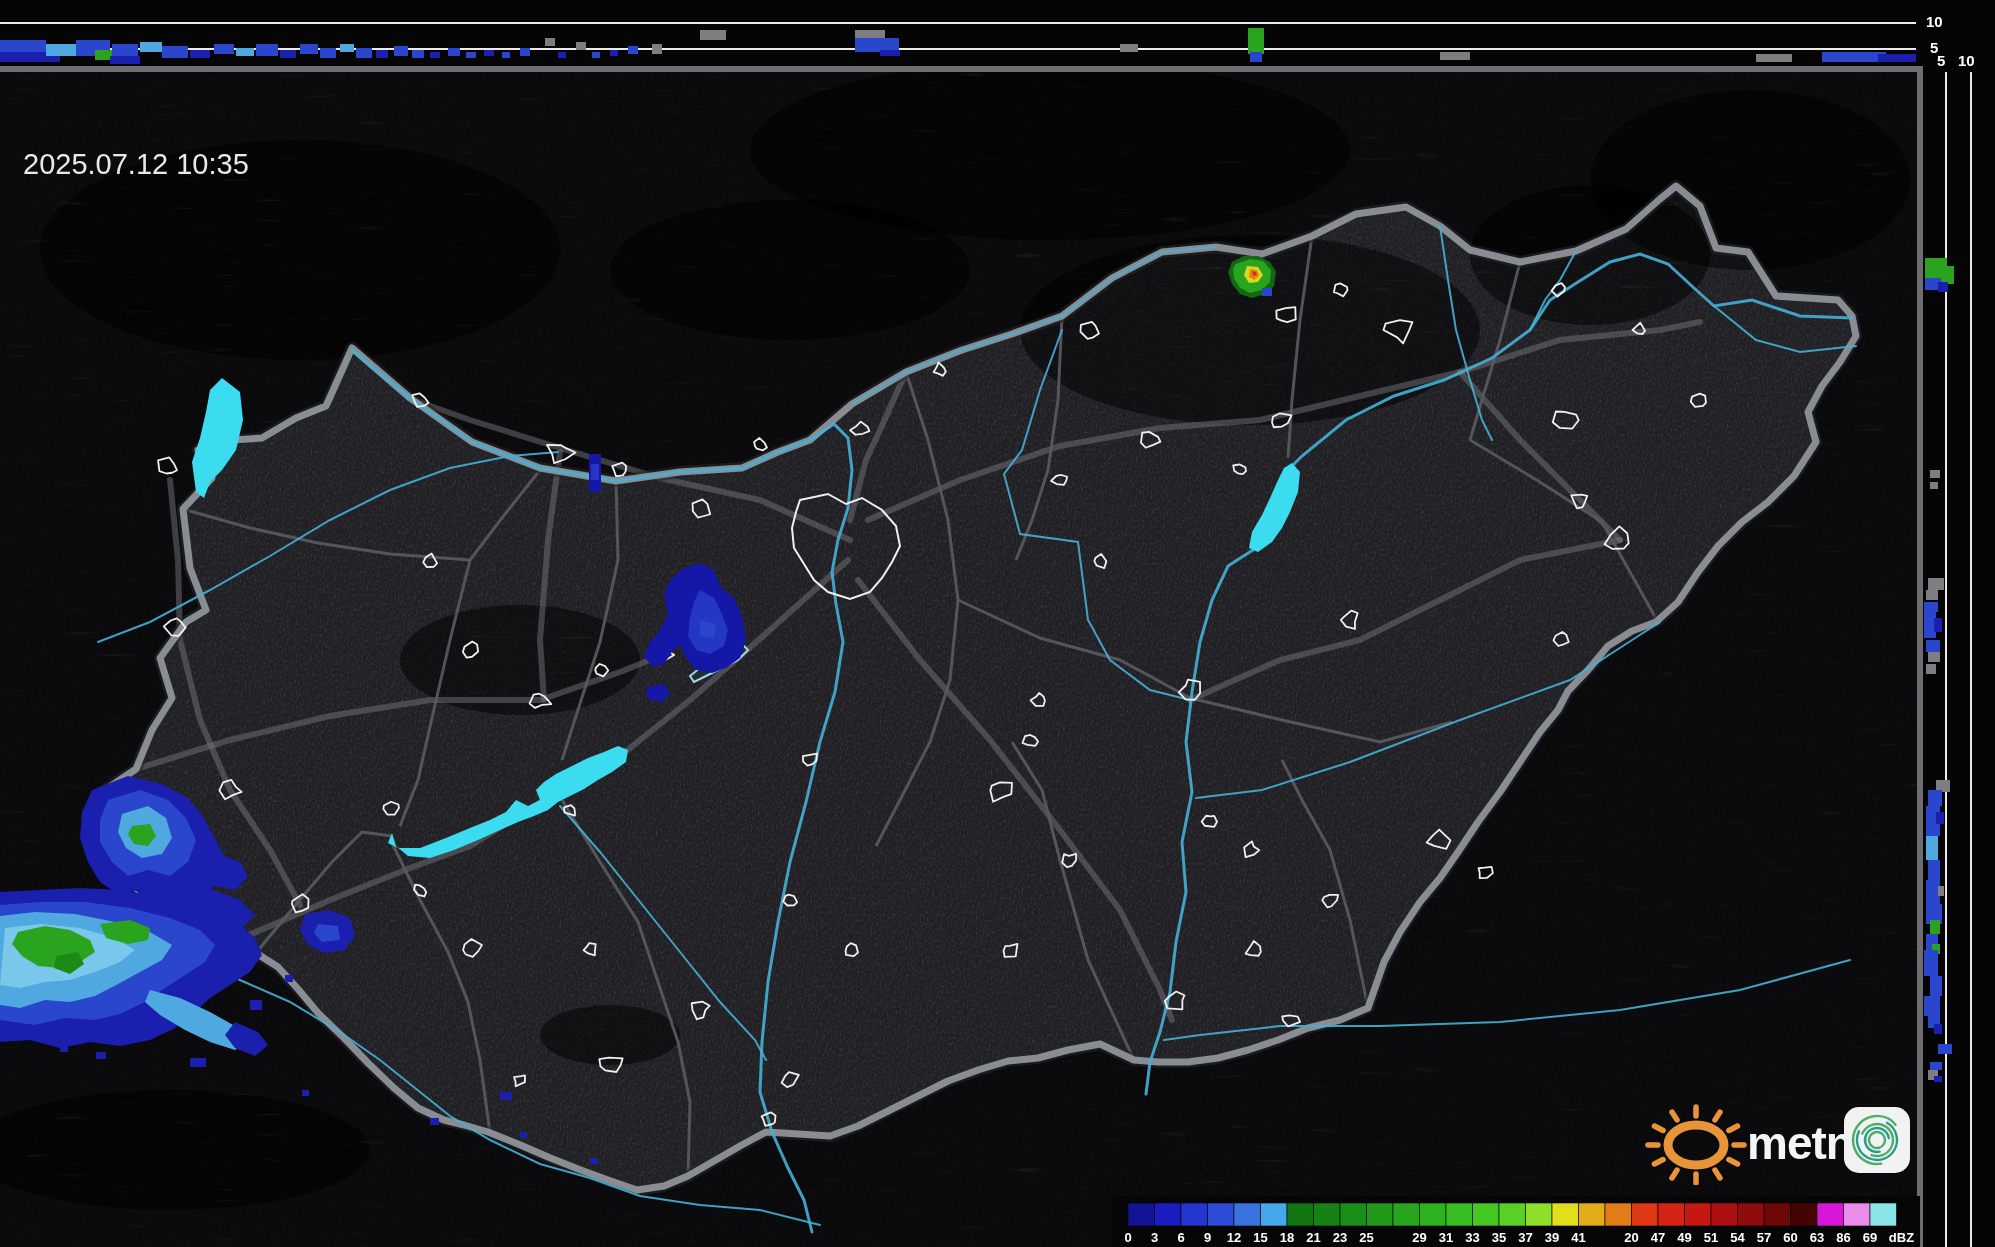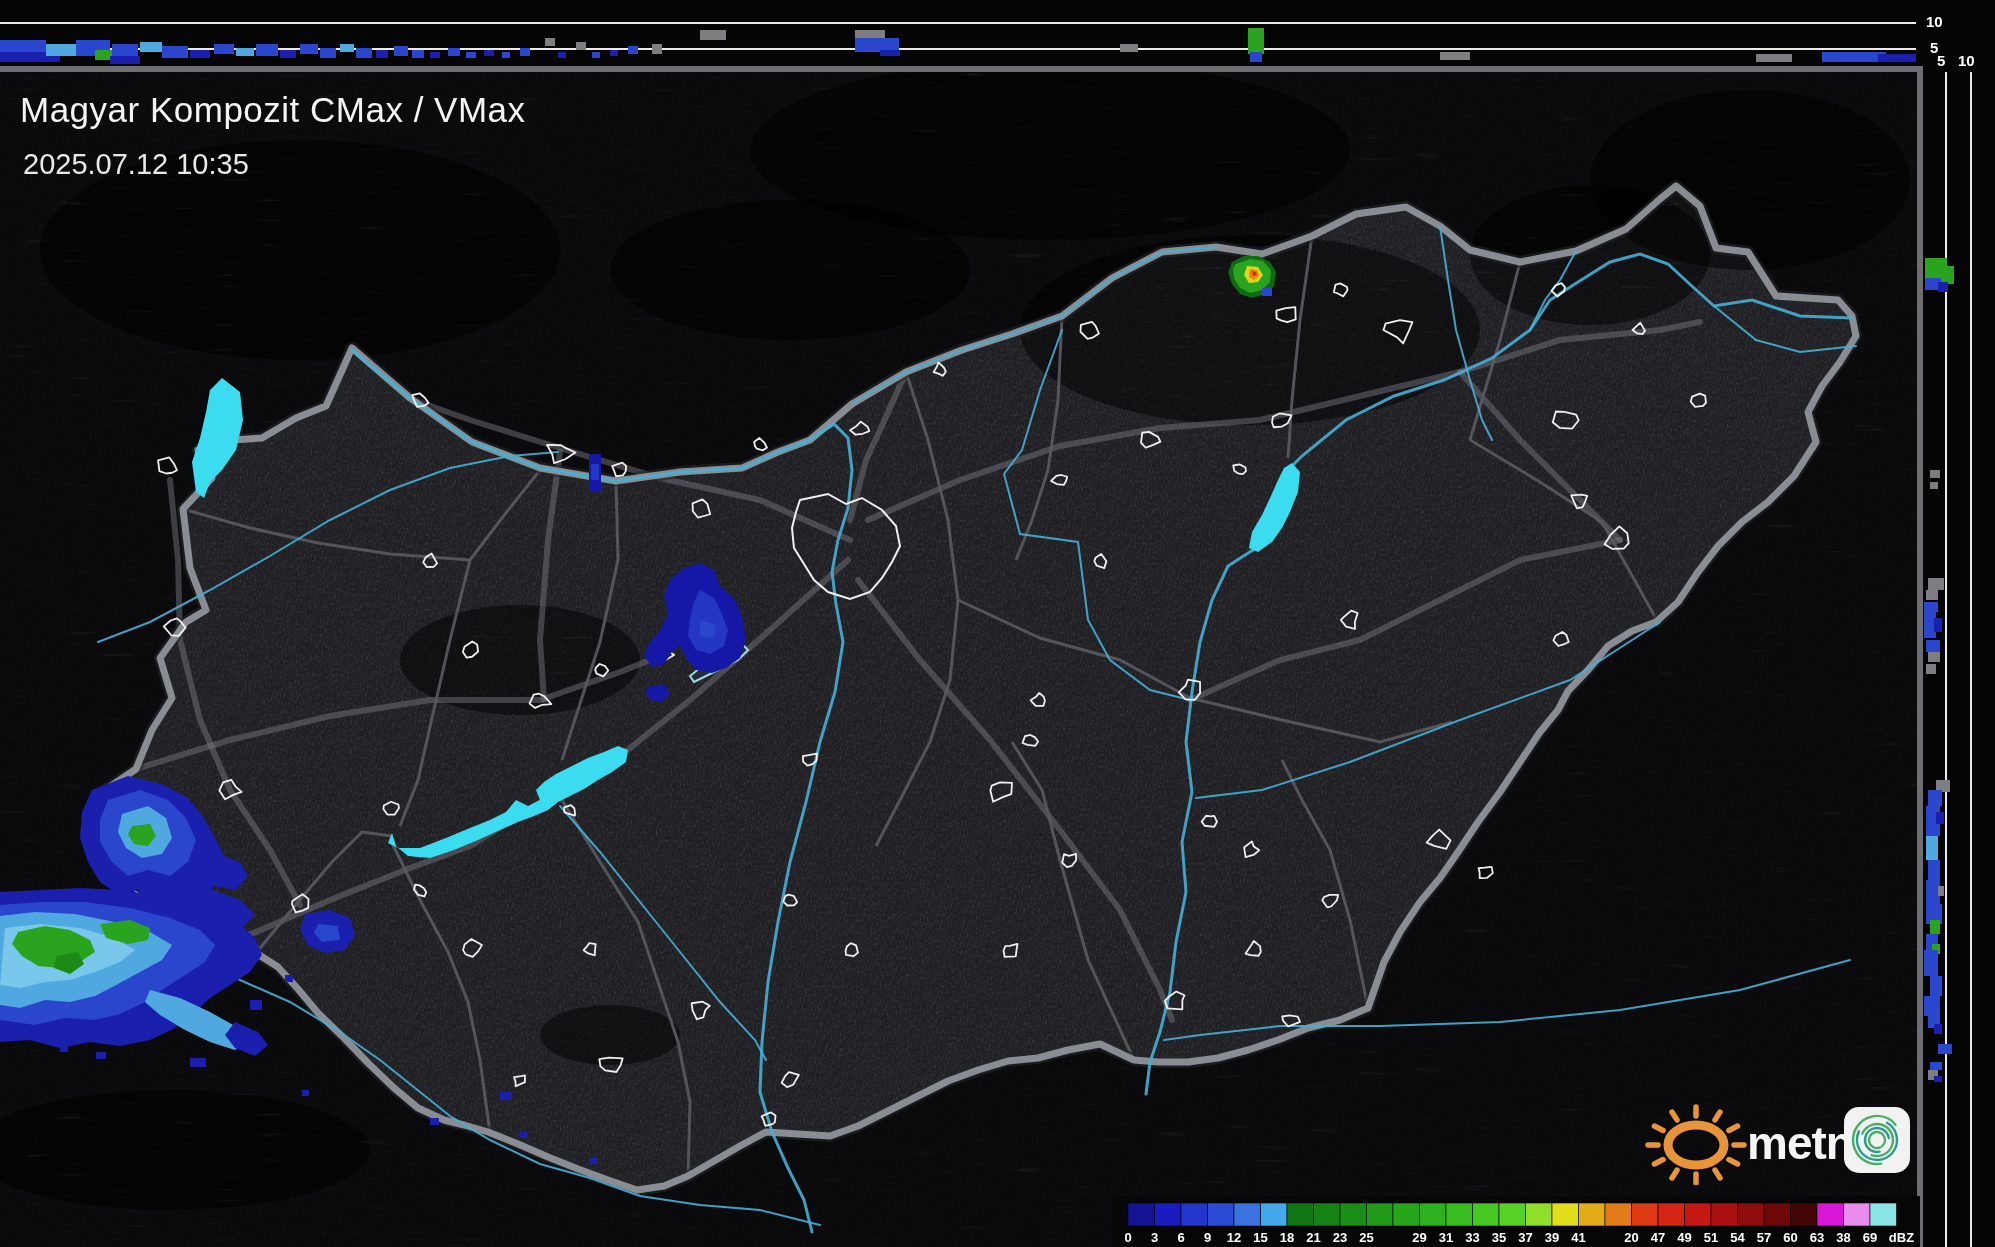--- a/index.html
+++ b/index.html
@@ -310,21 +310,20 @@
         <rect x="1711" y="1203" width="26.5" height="23" fill="#ac1010" stroke="#000" stroke-width="0.6"></rect>
         <rect x="1737.5" y="1203" width="26.5" height="23" fill="#8e0c0c" stroke="#000" stroke-width="0.6"></rect>
         <rect x="1764" y="1203" width="26.5" height="23" fill="#6e0808" stroke="#000" stroke-width="0.6"></rect>
         <rect x="1790.5" y="1203" width="26.5" height="23" fill="#440404" stroke="#000" stroke-width="0.6"></rect>
         <rect x="1817" y="1203" width="26.5" height="23" fill="#d816d8" stroke="#000" stroke-width="0.6"></rect>
         <rect x="1843.5" y="1203" width="26.5" height="23" fill="#ea8cea" stroke="#000" stroke-width="0.6"></rect>
         <rect x="1870" y="1203" width="26.5" height="23" fill="#8ae6e6" stroke="#000" stroke-width="0.6"></rect>
       </g>
     </svg>
 
-  <div class="abs title">Magyar Kompozit CMax / VMax</div>
   <div class="abs date">2025.07.12 10:35</div>
 
   <div class="abs axlab" style="left:1926px;top:13px">10</div>
   <div class="abs axlab" style="left:1930px;top:39px">5</div>
   <div class="abs axlab" style="left:1937px;top:52px">5</div>
   <div class="abs axlab" style="left:1958px;top:52px">10</div>
 
   <div id="legend-labels">
       <span style="left: 1111px; top: 1230px;">0</span>
       <span style="left: 1137.5px; top: 1230px;">3</span>
@@ -346,21 +345,21 @@
       <span style="left: 1561.5px; top: 1230px;">41</span>
       <span style="left: 1588px; top: 1230px; margin-top: 24px;">43</span>
       <span style="left: 1614.5px; top: 1230px;">20</span>
       <span style="left: 1641px; top: 1230px;">47</span>
       <span style="left: 1667.5px; top: 1230px;">49</span>
       <span style="left: 1694px; top: 1230px;">51</span>
       <span style="left: 1720.5px; top: 1230px;">54</span>
       <span style="left: 1747px; top: 1230px;">57</span>
       <span style="left: 1773.5px; top: 1230px;">60</span>
       <span style="left: 1800px; top: 1230px;">63</span>
-      <span style="left: 1826.5px; top: 1230px;">38</span>
+      <span style="left: 1826.5px; top: 1230px;">86</span>
       <span style="left: 1853px; top: 1230px;">69</span>
       <span style="left: 1884.5px; top: 1230px;">dBZ</span>
     </div>
 
   <div>
     <svg class="abs" style="left:1645px;top:1103px" width="102" height="82" viewBox="0 0 102 82" id="sun-icon">
         <ellipse cx="51" cy="42" rx="28" ry="20" fill="none" stroke="#e8953a" stroke-width="9"></ellipse>
         <line x1="89" y1="42" x2="99" y2="42" stroke="#e8953a" stroke-width="5.5" stroke-linecap="round"></line>
         <line x1="83.90896534380867" y1="56.5" x2="92.56921938165306" y2="61" stroke="#e8953a" stroke-width="5.5" stroke-linecap="round"></line>
         <line x1="70" y1="67.11473670974871" x2="75" y2="74.90896534380866" stroke="#e8953a" stroke-width="5.5" stroke-linecap="round"></line>

